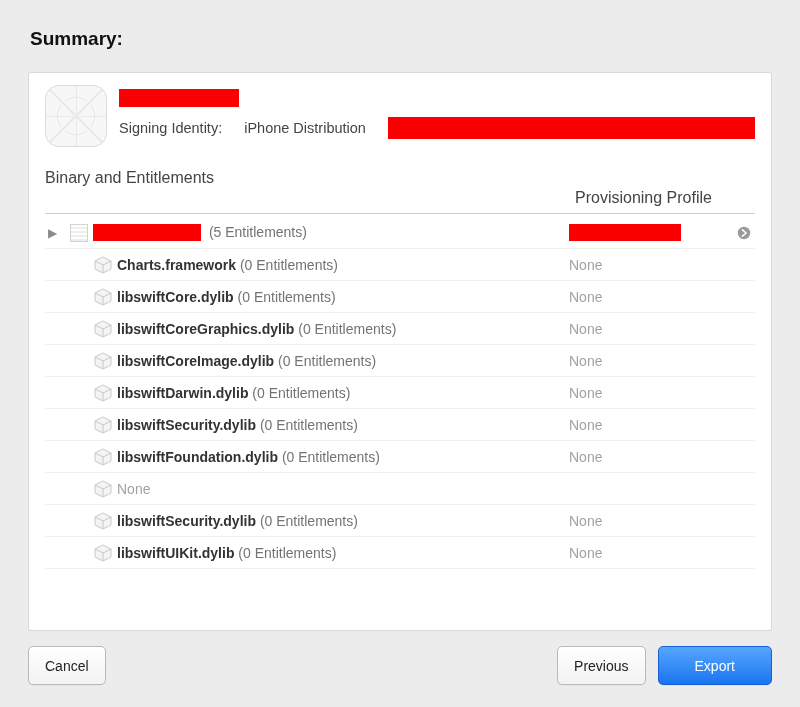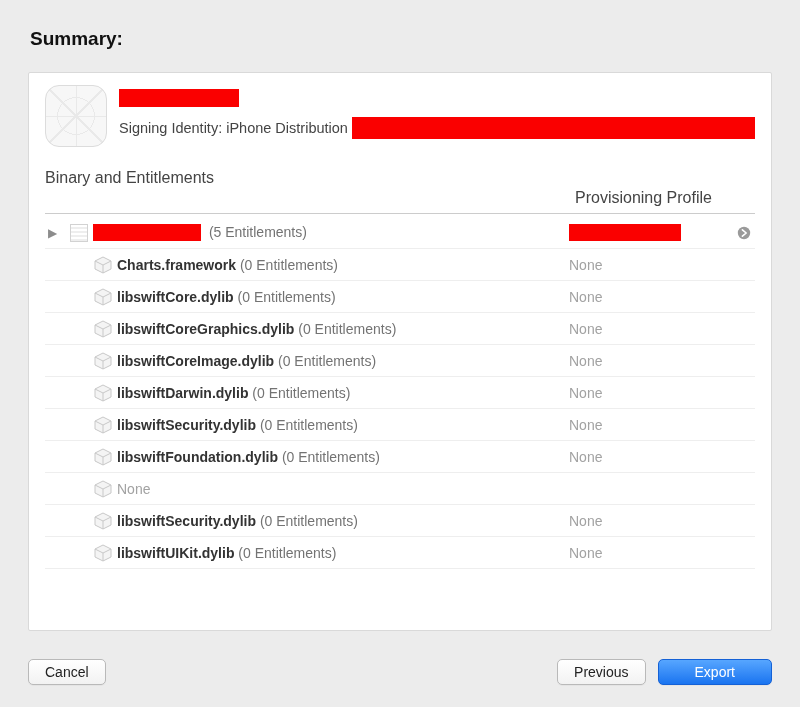--- a/index.html
+++ b/index.html
@@ -61,21 +61,21 @@
   }
   .redact.r1 { width: 120px; margin-top: 4px; }
   .redact.r2 { width: 100%; height: 22px; }
   .signing-line {
     margin-top: 10px;
     font-size: 14.5px;
     color: #444;
     display: flex;
     align-items: center;
   }
-  .signing-line .lbl { white-space: nowrap; padding-right: 4px; }
+  .signing-line .lbl { white-space: nowrap; padding-right: 22px; }
   .tbl-head {
     display: flex;
     font-size: 16px;
     color: #444;
     padding: 0 0 6px 0;
     border-bottom: 1px solid #ccc;
     margin-bottom: 3px;
   }
   .tbl-head .col-bin { flex: 1; }
   .tbl-head .col-prof { width: 180px; margin-top: 20px; }
@@ -109,21 +109,21 @@
   .footer {
     position: absolute;
     left: 28px; right: 28px; bottom: 22px;
     display: flex;
     align-items: center;
   }
   .spacer { flex:1; }
   button.mac {
     font-family: inherit;
     font-size: 14px;
-    height: 26px;
+    height: 39px;
     padding: 0 16px;
     border-radius: 5px;
     border: 1px solid #b9b9b9;
     background: linear-gradient(#ffffff,#f2f2f2);
     color: #222;
     margin-left: 12px;
     box-shadow: 0 1px 0 rgba(0,0,0,0.03);
   }
   button.mac.primary {
     border: 1px solid #1461d6;

